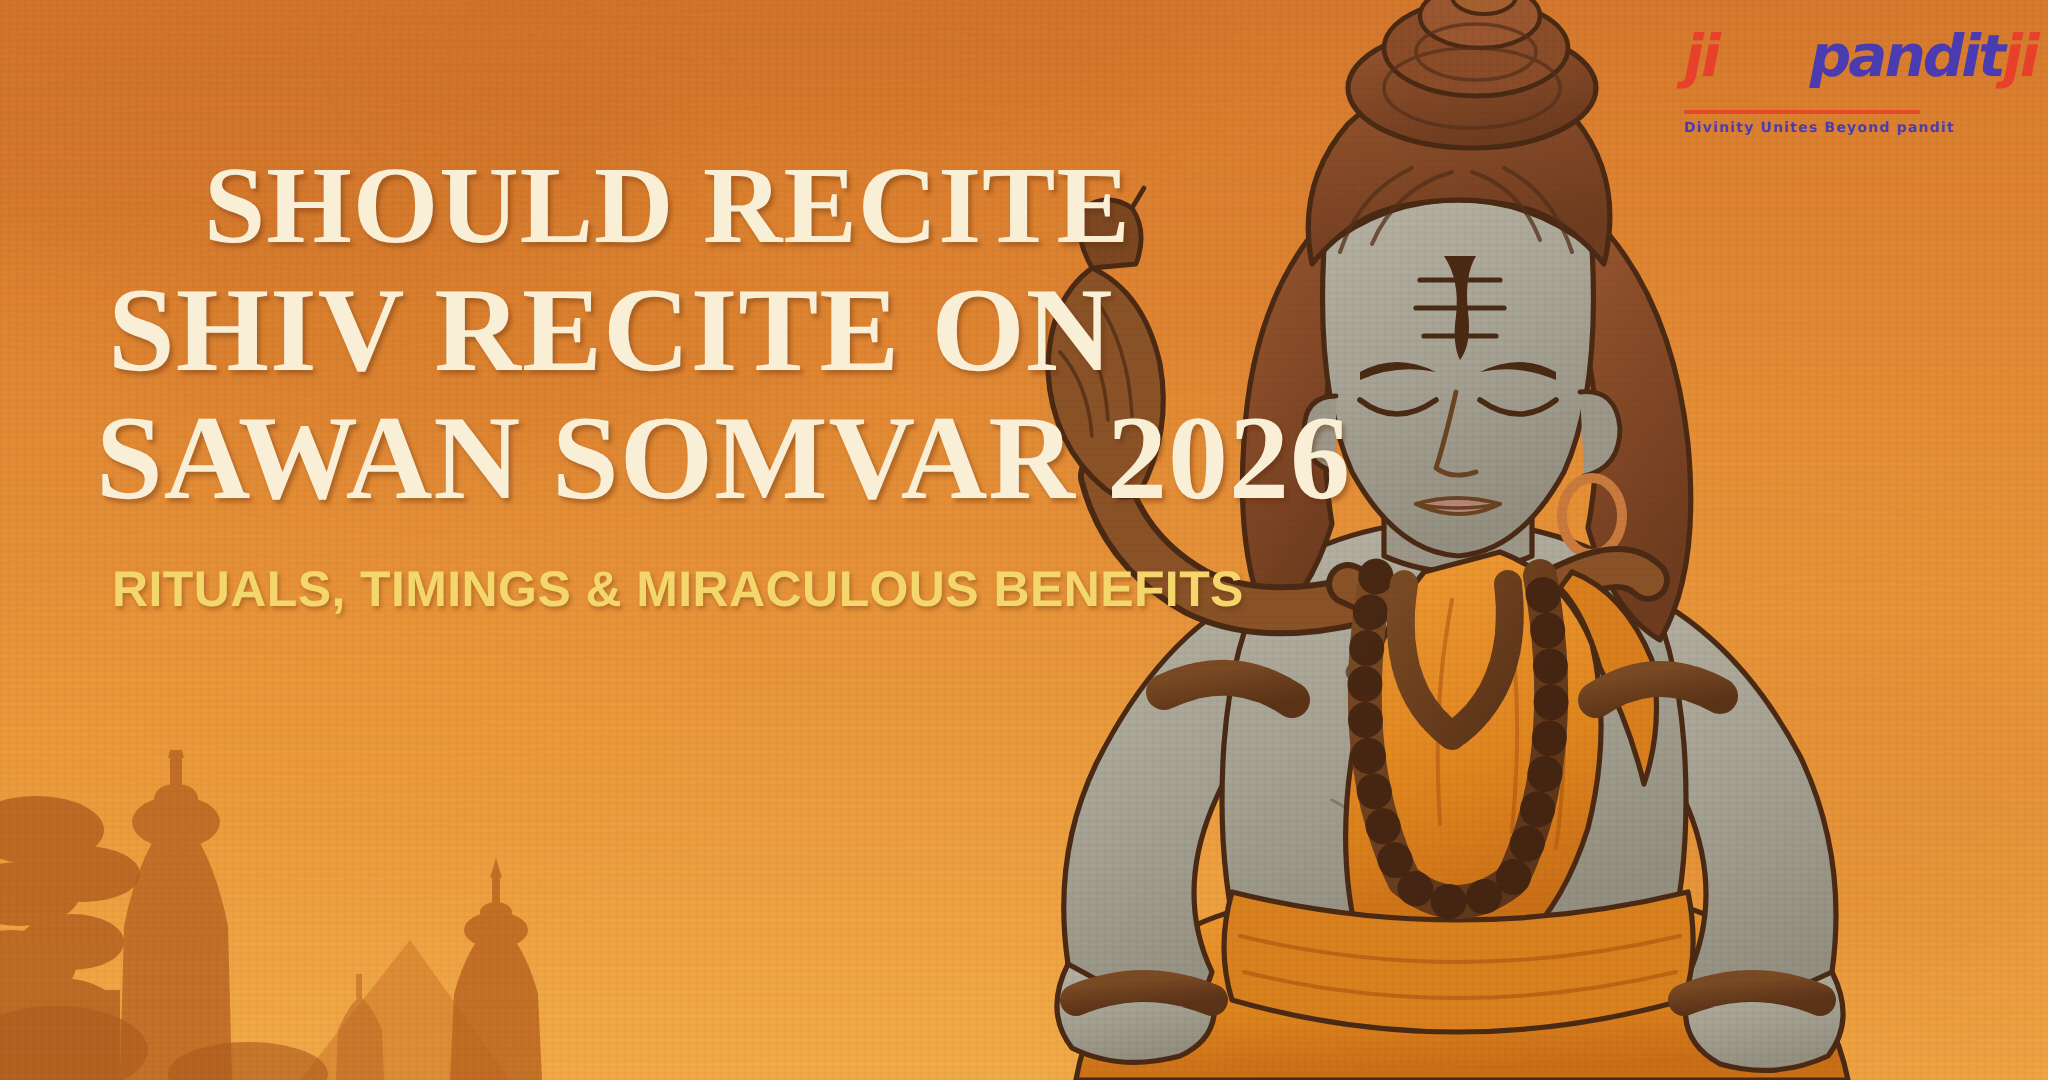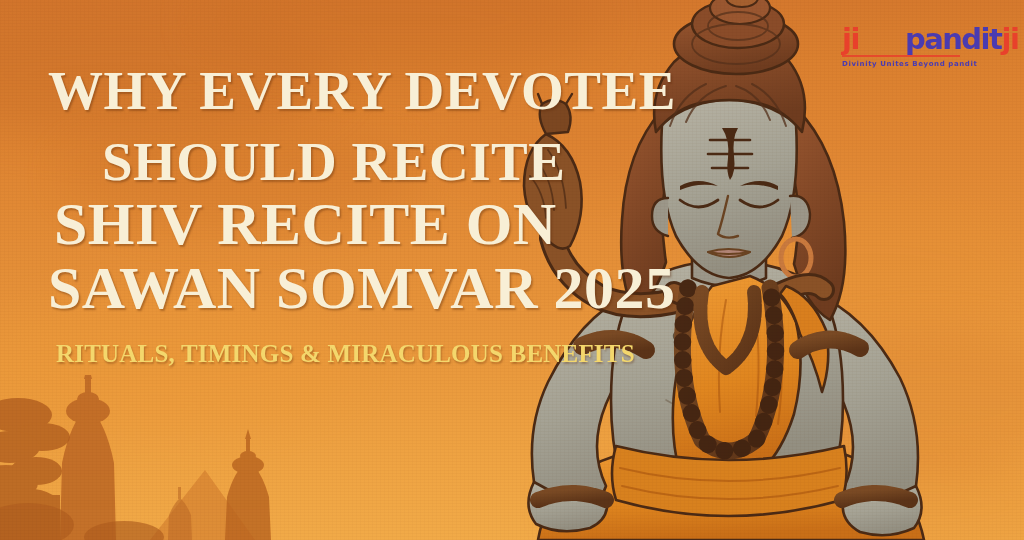--- a/index.html
+++ b/index.html
@@ -96,21 +96,21 @@
     white-space: nowrap;
   }
   .headline .l1 { display:block; }
   .headline .l2 { display:block; padding-left: 54px; margin-top: 12px; }
   .headline .l3 { display:block; font-size: 60px; padding-left: 6px; }
   .headline .l4 { display:block; font-size: 60px; padding-left: 0px; }
 
   .subhead {
     margin: 20px 0 0 8px;
     color: #F4D76C;
-    font-family: Liberation Serif, serif;
+    font-family: Liberation Sans, sans-serif;
     font-weight: 700;
     font-size: 25px;
     letter-spacing: .2px;
     text-shadow: 1px 1.5px 2px rgba(92,42,10,.35);
     white-space: nowrap;
   }
 
   
   .logo {
     position: absolute;
@@ -374,30 +374,29 @@
       </g>
       <g>
         <path d="M176 500 Q142 486 108 500" fill="none" stroke="url(#beadG)" stroke-width="16" stroke-linecap="round" stroke-dasharray="13 2.5"></path>
       </g>
 
     </g>
   </svg>
 
   <div class="copy">
     <h1 class="headline">
-      <span class="l1">WHY EVERY DEVOTEE</span>
       <span class="l2">SHOULD RECITE</span>
       <span class="l3">SHIV RECITE ON</span>
-      <span class="l4">SAWAN SOMVAR 2025</span>
+      <span class="l4">SAWAN SOMVAR 2026</span>
     </h1>
     <div class="subhead">RITUALS, TIMINGS &amp; MIRACULOUS BENEFITS</div>
   </div>
 
   <div class="logo">
-    <div class="logo-word" style="display:flex;align-items:flex-end;">
+    <div class="logo-word" style="display:flex;align-items:flex-start;font-style:italic;">
       <span class="lg-ji-a">ji</span>
         <span class="lg-pandit">pandit</span>
         <span class="lg-ji-b">ji</span>
 
       <svg width="26" height="40" viewBox="0 0 26 40" style="margin-left:2px;">
         <circle cx="13" cy="7" r="6" fill="#E8412B"></circle>
         <path d="M7 4 Q13 -2 19 4 Z" fill="#E8412B"></path>
         <rect x="11" y="13" width="4" height="14" fill="#E8A33B"></rect>
         <path d="M11 13 L4 22 M15 13 L22 22" stroke="#E8A33B" stroke-width="2.4" fill="none"></path>
         <path d="M11 27 L8 38 M15 27 L18 38" stroke="#E8A33B" stroke-width="2.4" fill="none"></path>

